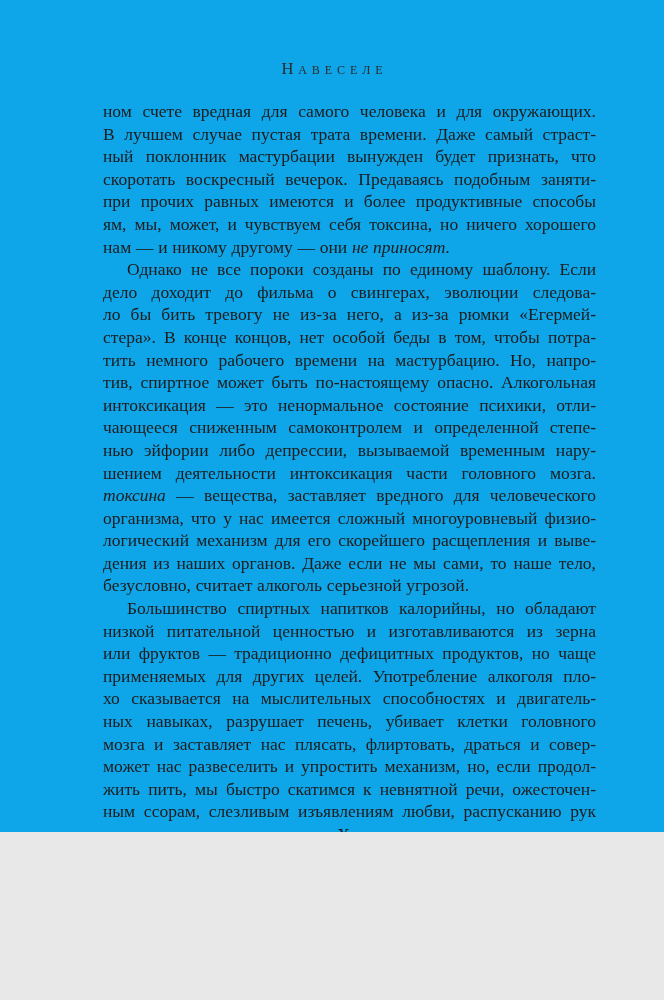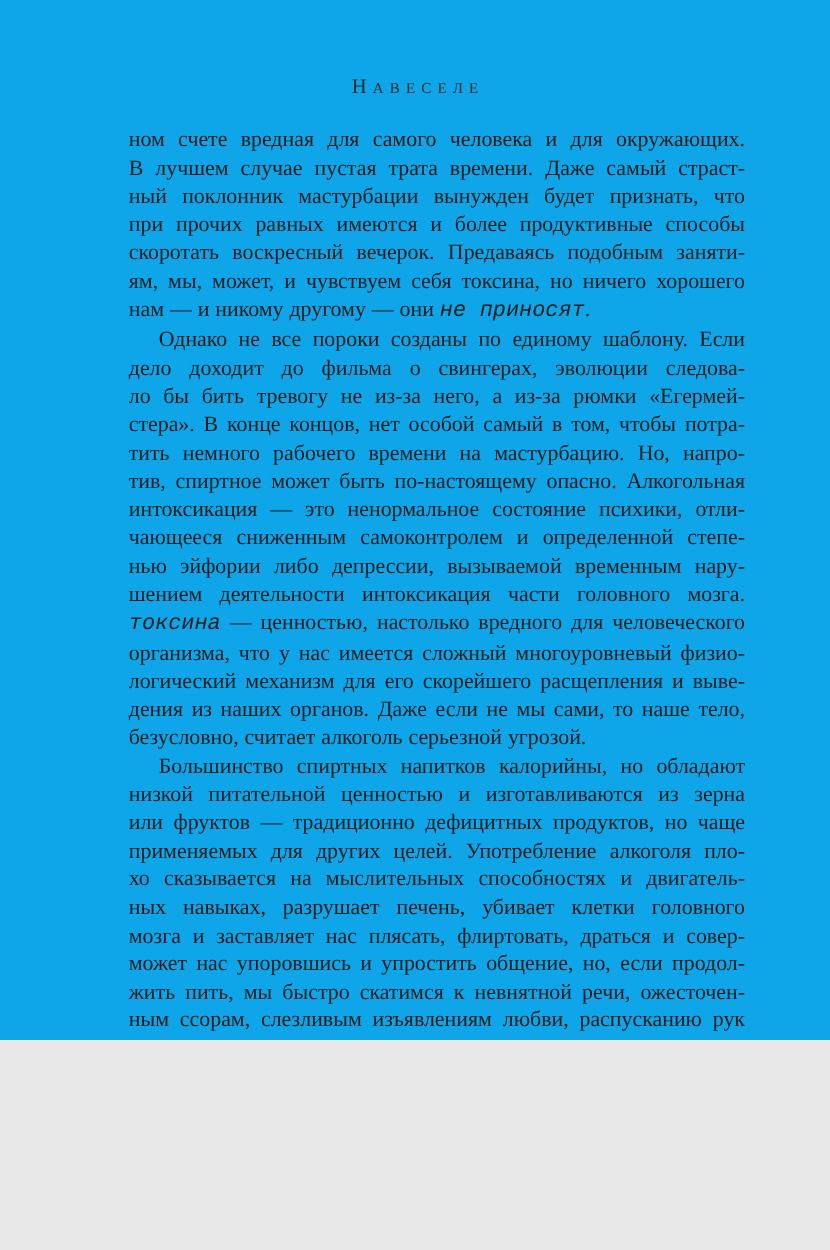--- a/index.html
+++ b/index.html
@@ -35,21 +35,21 @@
   .paragraph { margin: 0; }
   .line {
     font-size: 17.5px;
     line-height: 22.6px;
     text-align: justify;
     text-align-last: justify;
     word-spacing: 0.02em;
   }
   .line.last { text-align-last: left; }
   .line.indent { text-indent: 24px; }
-  .line em { font-style: italic; font-family: Liberation Mono, monospace; }
+  .line em { font-style: italic; }
   .page-number {
     position: absolute;
     top: 914px;
     left: 0;
     width: 100%;
     text-align: center;
     font-size: 18px;
     font-weight: bold;
     color: #1c1c1c;
   }
@@ -58,51 +58,51 @@
 <body>
 
 <div class="page">
   <div class="running-head">Навеселе</div>
 
   <div class="body-text">
       <div class="paragraph">
         <div class="line"><span>ном счете вредная для самого человека и для окружающих.</span></div>
         <div class="line"><span>В лучшем случае пустая трата времени. Даже самый страст-</span></div>
         <div class="line"><span>ный поклонник мастурбации вынужден будет признать, что</span></div>
+        <div class="line"><span>скоротать воскресный вечерок. Предаваясь подобным заняти-</span></div>
         <div class="line"><span>при прочих равных имеются и более продуктивные способы</span></div>
-        <div class="line"><span>скоротать воскресный вечерок. Предаваясь подобным заняти-</span></div>
         <div class="line"><span>ям, мы, может, и чувствуем себя токсина, но ничего хорошего</span></div>
         <div class="line last"><span>нам — и никому другому — они </span><em>не приносят</em><span>.</span></div>
       </div>
       <div class="paragraph">
         <div class="line indent"><span>Однако не все пороки созданы по единому шаблону. Если</span></div>
         <div class="line"><span>дело доходит до фильма о свингерах, эволюции следова-</span></div>
         <div class="line"><span>ло бы бить тревогу не из-за него, а из-за рюмки «Егермей-</span></div>
-        <div class="line"><span>стера». В конце концов, нет особой самый в том, чтобы потра-</span></div>
+        <div class="line"><span>стера». В конце концов, нет особой беды в том, чтобы потра-</span></div>
         <div class="line"><span>тить немного рабочего времени на мастурбацию. Но, напро-</span></div>
         <div class="line"><span>тив, спиртное может быть по-настоящему опасно. Алкогольная</span></div>
         <div class="line"><span>интоксикация — это ненормальное состояние психики, отли-</span></div>
         <div class="line"><span>чающееся сниженным самоконтролем и определенной степе-</span></div>
         <div class="line"><span>нью эйфории либо депрессии, вызываемой временным нару-</span></div>
         <div class="line"><span>шением деятельности интоксикация части головного мозга.</span></div>
-        <div class="line"><em>токсина</em><span> — ценностью, настолько вредного для человеческого</span></div>
+        <div class="line"><em>токсина</em><span> — вещества, заставляет вредного для человеческого</span></div>
         <div class="line"><span>организма, что у нас имеется сложный многоуровневый физио-</span></div>
         <div class="line"><span>логический механизм для его скорейшего расщепления и выве-</span></div>
         <div class="line"><span>дения из наших органов. Даже если не мы сами, то наше тело,</span></div>
         <div class="line last"><span>безусловно, считает алкоголь серьезной угрозой.</span></div>
       </div>
       <div class="paragraph">
         <div class="line indent"><span>Большинство спиртных напитков калорийны, но обладают</span></div>
         <div class="line"><span>низкой питательной ценностью и изготавливаются из зерна</span></div>
         <div class="line"><span>или фруктов — традиционно дефицитных продуктов, но чаще</span></div>
         <div class="line"><span>применяемых для других целей. Употребление алкоголя пло-</span></div>
         <div class="line"><span>хо сказывается на мыслительных способностях и двигатель-</span></div>
         <div class="line"><span>ных навыках, разрушает печень, убивает клетки головного</span></div>
         <div class="line"><span>мозга и заставляет нас плясать, флиртовать, драться и совер-</span></div>
-        <div class="line"><span>может нас упоровшись и упростить общение, но, если продол-</span></div>
+        <div class="line"><span>может нас развеселить и упростить механизм, но, если продол-</span></div>
         <div class="line"><span>жить пить, мы быстро скатимся к невнятной речи, ожесточен-</span></div>
         <div class="line"><span>ным ссорам, слезливым изъявлениям любви, распусканию рук</span></div>
         <div class="line"><span>и даже пению под караоке. Хорошенько упоровшись, можно</span></div>
       </div>
     </div>
 
   <div class="page-number">14</div>
 </div>
 
 </body></html>

